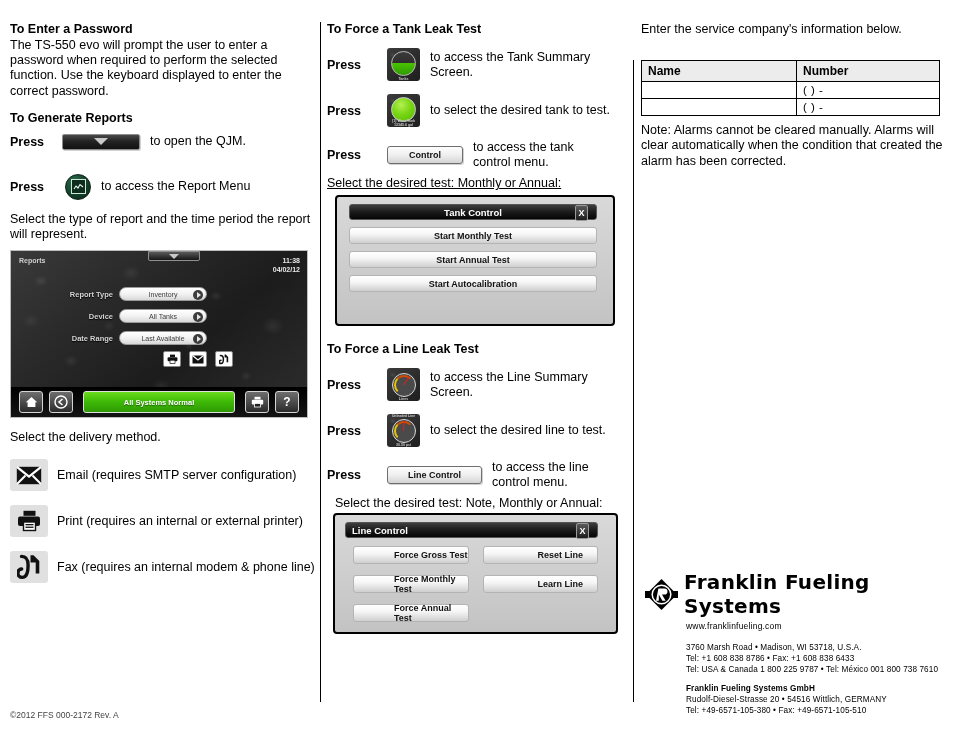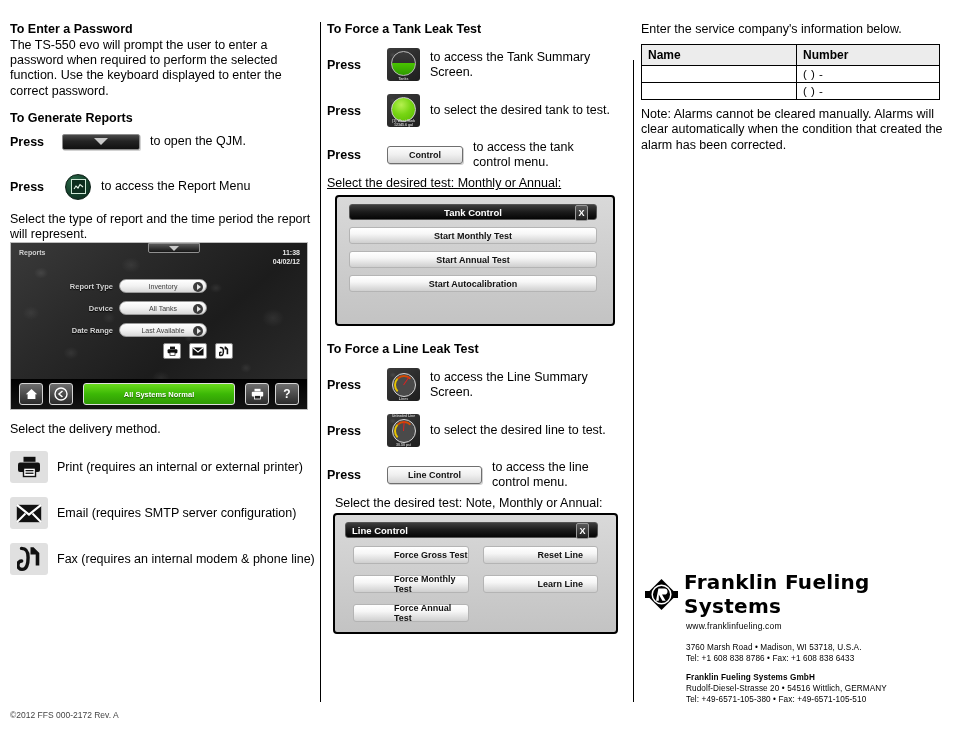--- a/index.html
+++ b/index.html
@@ -61,21 +61,21 @@
     display: flex; align-items: center; justify-content: center;
     margin-left: 3px;
   }
   .rep-btn .sq {
     width: 15px; height: 15px; border: 1.4px solid #cfe7d6; background: #0d2c1d;
     display: flex; align-items: center; justify-content: center;
   }
 
   
   .shot {
-    position: relative; width: 298px; height: 168px; 
+    position: relative; width: 298px; height: 168px; margin-top: 8px;
     background:
       radial-gradient(ellipse 10px 8px at 30px 30px, rgba(255,255,255,.09), transparent 70%),
       radial-gradient(ellipse 14px 11px at 120px 22px, rgba(255,255,255,.07), transparent 70%),
       radial-gradient(ellipse 9px 7px  at 205px 45px, rgba(255,255,255,.08), transparent 70%),
       radial-gradient(ellipse 16px 13px at 262px 75px, rgba(255,255,255,.07), transparent 70%),
       radial-gradient(ellipse 11px 9px  at 60px 110px, rgba(255,255,255,.07), transparent 70%),
       radial-gradient(ellipse 13px 10px at 150px 135px, rgba(255,255,255,.06), transparent 70%),
       radial-gradient(ellipse 8px 7px   at 235px 125px, rgba(255,255,255,.07), transparent 70%),
       radial-gradient(ellipse 12px 10px at 20px 70px, rgba(255,255,255,.06), transparent 70%),
       radial-gradient(ellipse 9px 8px   at 98px 75px, rgba(255,255,255,.06), transparent 70%),
@@ -253,21 +253,21 @@
   #line-dialog { width: 285px; margin: 2px 0 0 6px; }
   #line-dialog .dlg-title { width: 253px; margin: 0 0 0 2px; }
   #line-dialog .dlg-x { right: 8px; }
   .dlg-grid { display: flex; gap: 14px; margin-top: 8px; padding: 0 10px; }
   .dlg-col { display: flex; flex-direction: column; gap: 11px; flex: 1; }
   #line-dialog .dlg-btn { width: 100%; height: 18px; padding-left: 40px; }
   .dlg-btn.invisible { visibility: hidden; }
 
   
   table.svc {
-    border-collapse: collapse; width: 299px; margin-top: 7px;
+    border-collapse: collapse; width: 299px; margin-top: 23px;
     border: 1.6px solid #000; font-size: 11.5px;
   }
   table.svc th {
     background: #ececec; text-align: left; font-weight: bold;
     padding: 3px 6px; border: 1px solid #000; font-size: 12px;
   }
   table.svc td {
     height: 17px; border: 1px solid #000; padding: 1px 6px; font-size: 11.5px;
   }
   .num-cell { letter-spacing: .5px; }
@@ -408,44 +408,44 @@
             <rect x="0.8" y="3.8" width="11.4" height="4.6" rx="1" fill="#fff"></rect>
             <rect x="3.5" y="7.4" width="6" height="3.6" fill="#222" stroke="#fff" stroke-width=".8"></rect>
           </svg>
         </span>
         <span class="bar-btn">?</span>
       </div>
     </div>
 
     <div class="gap12"></div>
     <p class="body">Select the delivery method.</p>
+
+    <div class="deliv-row">
+      <span class="deliv-ico">
+        <svg width="26" height="19" viewBox="0 0 26 19">
+          <rect x="0.8" y="0.8" width="24.4" height="17.4" fill="#111"></rect>
+          <polyline points="0.8,0.8 13,10.5 25.2,0.8" fill="none" stroke="#fff" stroke-width="2.2"></polyline>
+          <polyline points="0.8,18.2 9.5,9.5" fill="none" stroke="#fff" stroke-width="2"></polyline>
+          <polyline points="25.2,18.2 16.5,9.5" fill="none" stroke="#fff" stroke-width="2"></polyline>
+        </svg>
+      </span>
+      <span class="deliv-txt">Email (requires SMTP server configuration)</span>
+    </div>
 
     <div class="deliv-row">
       <span class="deliv-ico">
         <svg width="24" height="22" viewBox="0 0 24 22">
           <rect x="6.5" y="0.8" width="12" height="5" fill="#111"></rect>
           <rect x="1" y="6.5" width="22" height="9.5" rx="2" fill="#111"></rect>
           <rect x="6.5" y="12" width="12" height="8.5" fill="#fff" stroke="#111" stroke-width="1.4"></rect>
           <rect x="8.5" y="14" width="8" height="1.3" fill="#111"></rect>
           <rect x="8.5" y="16.6" width="8" height="1.3" fill="#111"></rect>
         </svg>
       </span>
       <span class="deliv-txt">Print (requires an internal or external printer)</span>
-    </div>
-
-    <div class="deliv-row">
-      <span class="deliv-ico">
-        <svg width="26" height="19" viewBox="0 0 26 19">
-          <rect x="0.8" y="0.8" width="24.4" height="17.4" fill="#111"></rect>
-          <polyline points="0.8,0.8 13,10.5 25.2,0.8" fill="none" stroke="#fff" stroke-width="2.2"></polyline>
-          <polyline points="0.8,18.2 9.5,9.5" fill="none" stroke="#fff" stroke-width="2"></polyline>
-          <polyline points="25.2,18.2 16.5,9.5" fill="none" stroke="#fff" stroke-width="2"></polyline>
-        </svg>
-      </span>
-      <span class="deliv-txt">Email (requires SMTP server configuration)</span>
     </div>
 
     <div class="deliv-row">
       <span class="deliv-ico">
         <svg width="24" height="26" viewBox="0 0 24 26">
           <path d="M7.5 1.2 h9 l5.8 5.8 v12.4 h-3.6 V8.4 h-5.2 V1.2 z" fill="#111"></path>
           <path d="M4.5 2.4 c5.2 0 6.6 3.2 6.6 9 c0 7 -1.6 12 -6 12 c-2.6 0 -4.2 -2 -4.2 -4.4 c0 -2.8 2 -4 3.8 -4" fill="none" stroke="#111" stroke-width="3.4" stroke-linecap="round"></path>
         </svg>
       </span>
       <span class="deliv-txt">Fax (requires an internal modem &amp; phone line)</span>
@@ -588,20 +588,21 @@
           <path d="M13.4 10.4 h6 a3.1 3.1 0 0 1 0 6.2 h-2.4 l3.6 6.2 h-3.2 l-3.6 -6.2 v6.2 h-2.8 z" fill="#fff"></path>
         </svg>
       </span>
       <span class="logo-text">Franklin Fueling Systems</span>
     </div>
     <div class="logo-url">www.franklinfueling.com</div>
 
     <div class="addr">
       <div>3760 Marsh Road • Madison, WI 53718, U.S.A.</div>
       <div>Tel: +1 608 838 8786 • Fax: +1 608 838 6433</div>
+      <div>Tel: USA &amp; Canada 1 800 225 9787 • Tel: México 001 800 738 7610</div>
     </div>
 
     <div class="addr b2">
       <div class="bold">Franklin Fueling Systems GmbH</div>
       <div>Rudolf-Diesel-Strasse 20 • 54516 Wittlich, GERMANY</div>
       <div>Tel: +49-6571-105-380 • Fax: +49-6571-105-510</div>
     </div>
   </div>
 
   <div class="copyright">©2012 FFS 000-2172 Rev. A</div>

